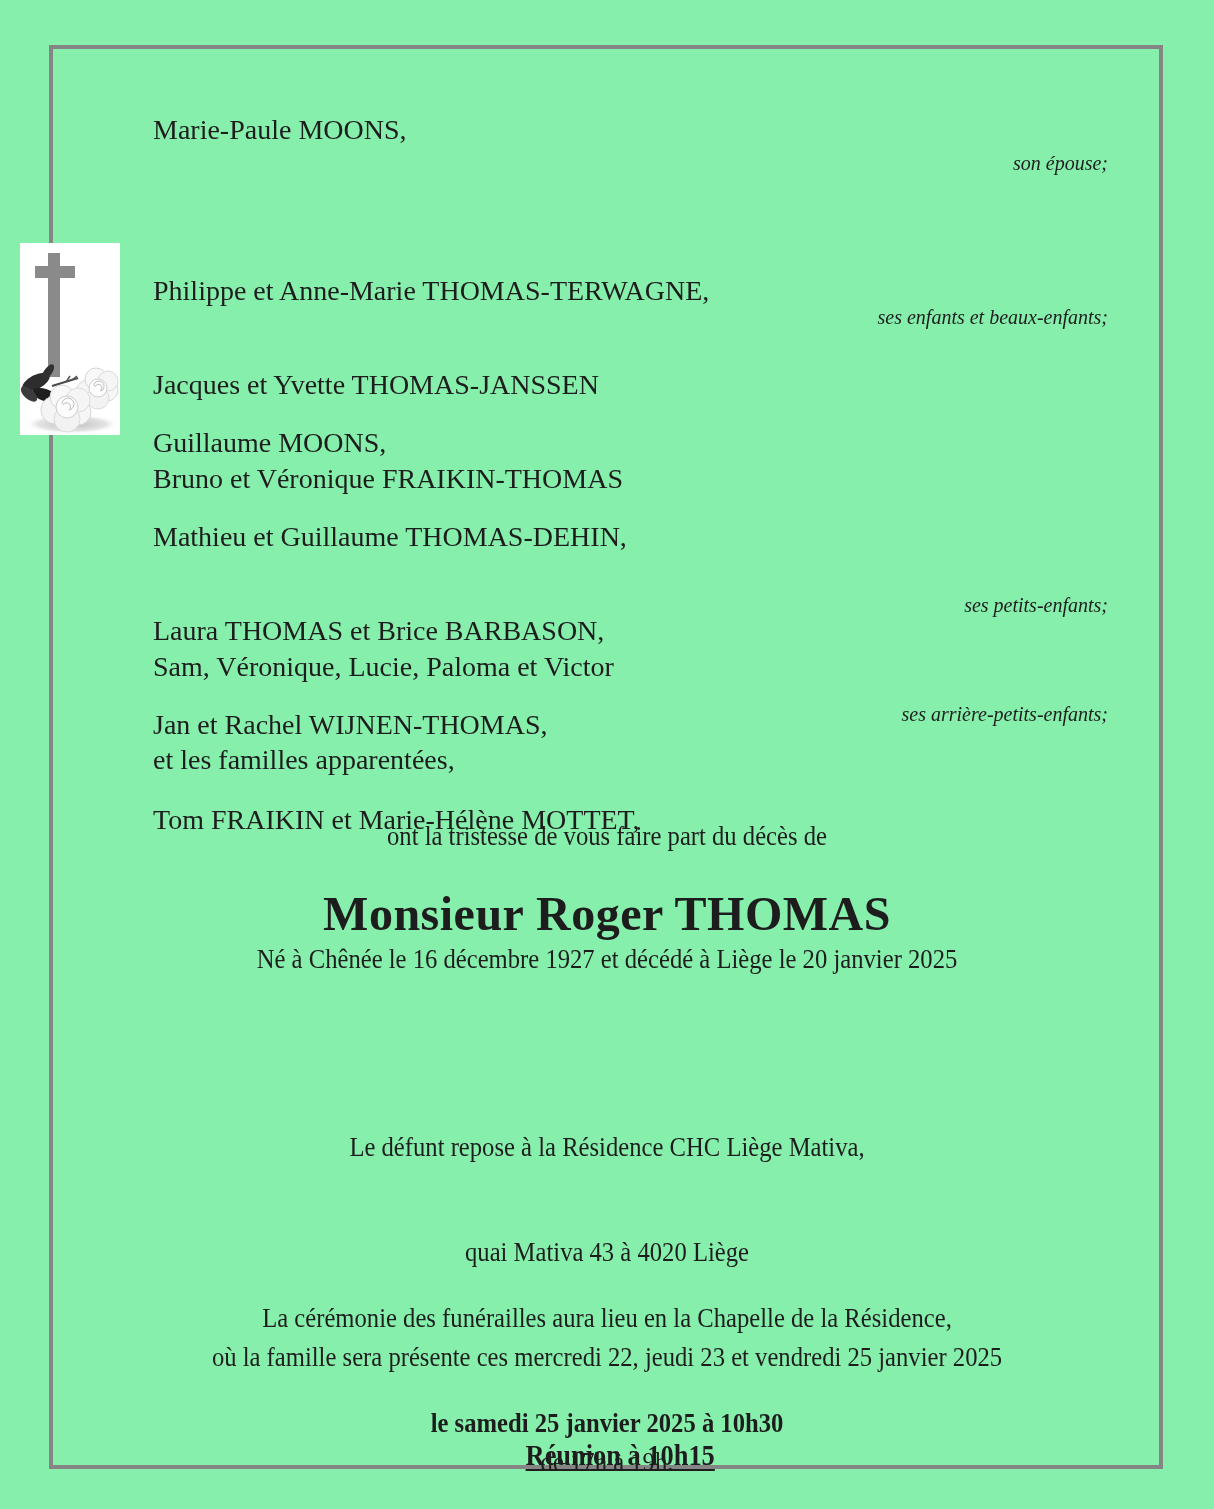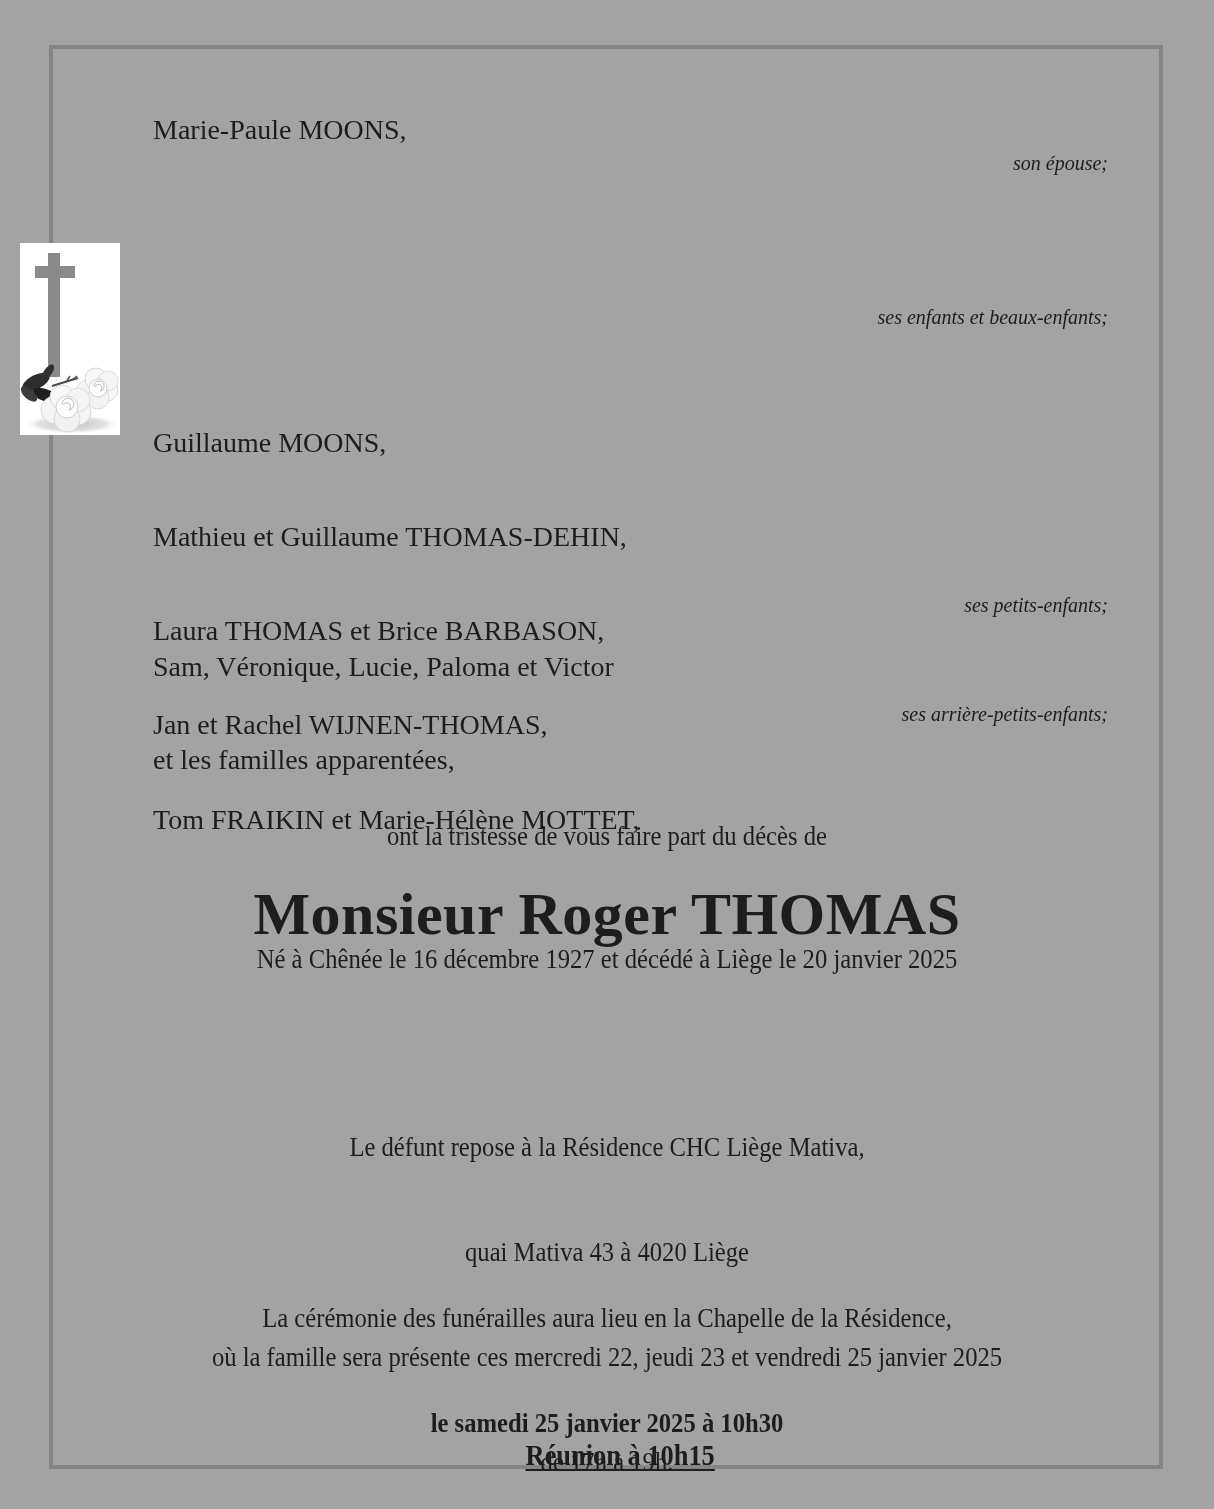--- a/index.html
+++ b/index.html
@@ -1,20 +1,20 @@
 <!DOCTYPE html>
 <html lang="fr"><head>
 <meta charset="utf-8">
 <title>Document</title>
 <style>
   html,body{margin:0;padding:0;background:#ffffff;}
   .page{
     position:relative;
     width:1214px;height:1509px;
-    background:#a3a3a3;
+    background:#86efac;
     font-family:"Liberation Serif","DejaVu Serif",serif;
     color:#1d1d1d;
     overflow:hidden;
   }
   .frame{
     position:absolute;
     left:49px;top:45px;
     width:1114px;height:1424px;
     border:4px solid #858585;
     box-sizing:border-box;
@@ -28,21 +28,21 @@
     z-index:2;
   }
   .cross{position:absolute;left:30px;top:250px;z-index:3;}
   .roses{position:absolute;left:14px;top:352px;z-index:3;}
   .txt{position:absolute;z-index:4;white-space:pre;}
   .names{font-size:28px;line-height:31.4px;}
   .relation{font-size:20px;font-style:italic;text-align:right;}
   .center{left:0;width:1214px;text-align:center;white-space:pre;}
   .narrow{transform:scaleX(0.88);transform-origin:50% 50%;}
   .intro{font-size:28px;}
-  .deceased{font-size:60px;font-weight:bold;line-height:52px;letter-spacing:0.5px;}
+  .deceased{font-size:48px;font-weight:bold;line-height:52px;letter-spacing:0.5px;}
   .dates{font-size:28px;}
   .para{font-size:28px;line-height:35px;}
   .bold{font-weight:bold;}
   .meeting{font-size:30px;font-weight:bold;}
   .meeting span{text-decoration:underline;text-decoration-thickness:2px;text-underline-offset:4px;}
   
   .g1{left:153px;top:114px;}
   .r1{right:106px;top:152px;}
   .g2{left:153px;top:212px;}
   .r2{right:106px;top:306px;}
@@ -108,20 +108,25 @@
         <circle cx="11" cy="-7" r="12" fill="#f5f5f5" stroke="#dcdcdc"></circle>
         <circle cx="0" cy="0" r="11" fill="#fcfcfc" stroke="#cfcfcf"></circle>
         <path d="M-5 -3 a6 6 0 1 1 7 6 a4 4 0 1 0 -6 -5" stroke="#bdbdbd" fill="none"></path>
       </g>
     </g>
   </svg>
 
   <div class="txt names g1">Marie-Paule MOONS,</div>
   <div class="txt relation r1">son épouse;</div>
 
+  <div class="txt names g2">
+    <div>Philippe et Anne-Marie THOMAS-TERWAGNE,</div>
+    <div>Jacques et Yvette THOMAS-JANSSEN</div>
+    <div>Bruno et Véronique FRAIKIN-THOMAS</div>
+  </div>
   <div class="txt relation r2">ses enfants et beaux-enfants;</div>
 
   <div class="txt names g3">
     <div>Guillaume MOONS,</div>
     <div>Mathieu et Guillaume THOMAS-DEHIN,</div>
     <div>Laura THOMAS et Brice BARBASON,</div>
     <div>Jan et Rachel WIJNEN-THOMAS,</div>
     <div>Tom FRAIKIN et Marie-Hélène MOTTET,</div>
   </div>
   <div class="txt relation r3">ses petits-enfants;</div>

